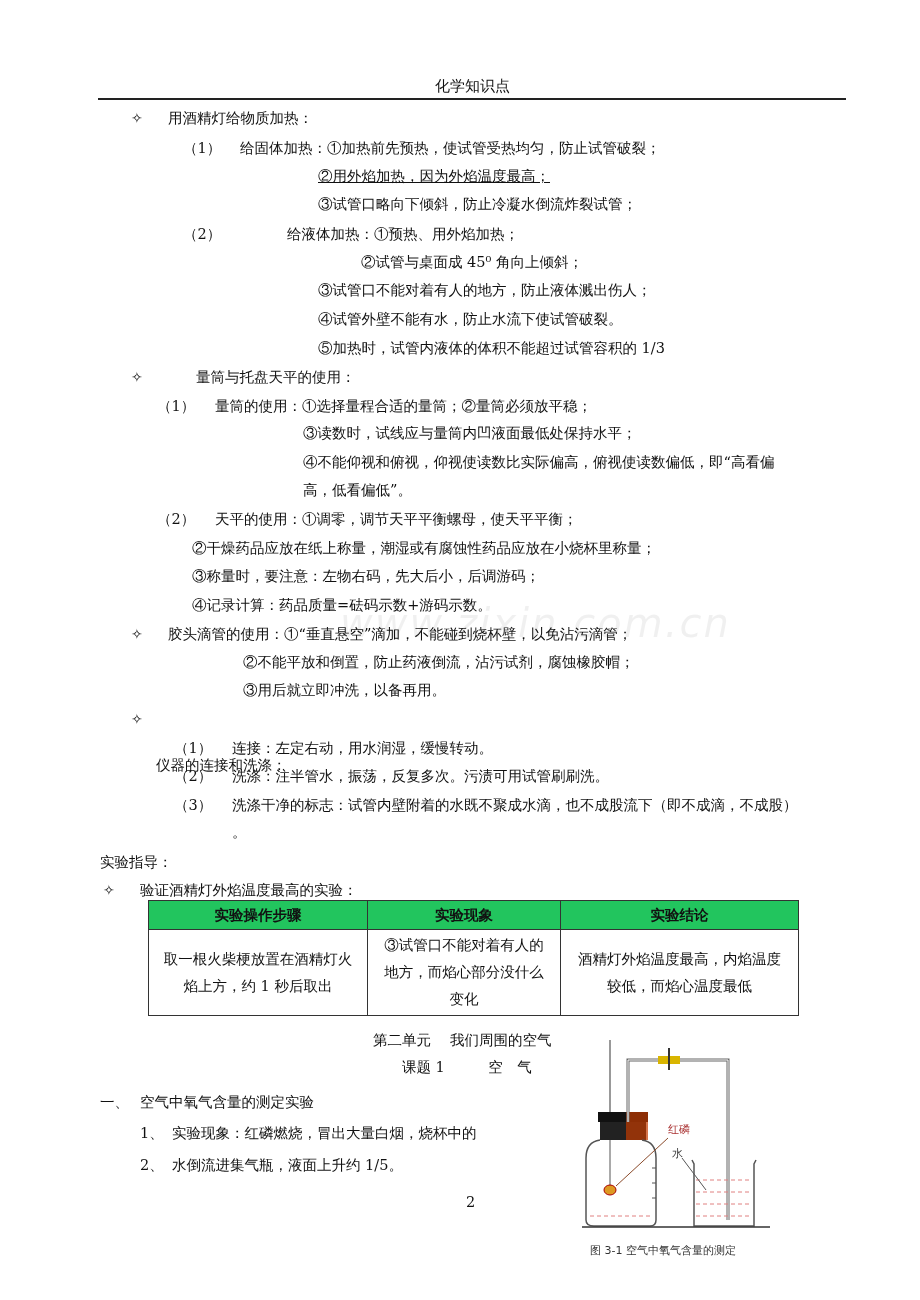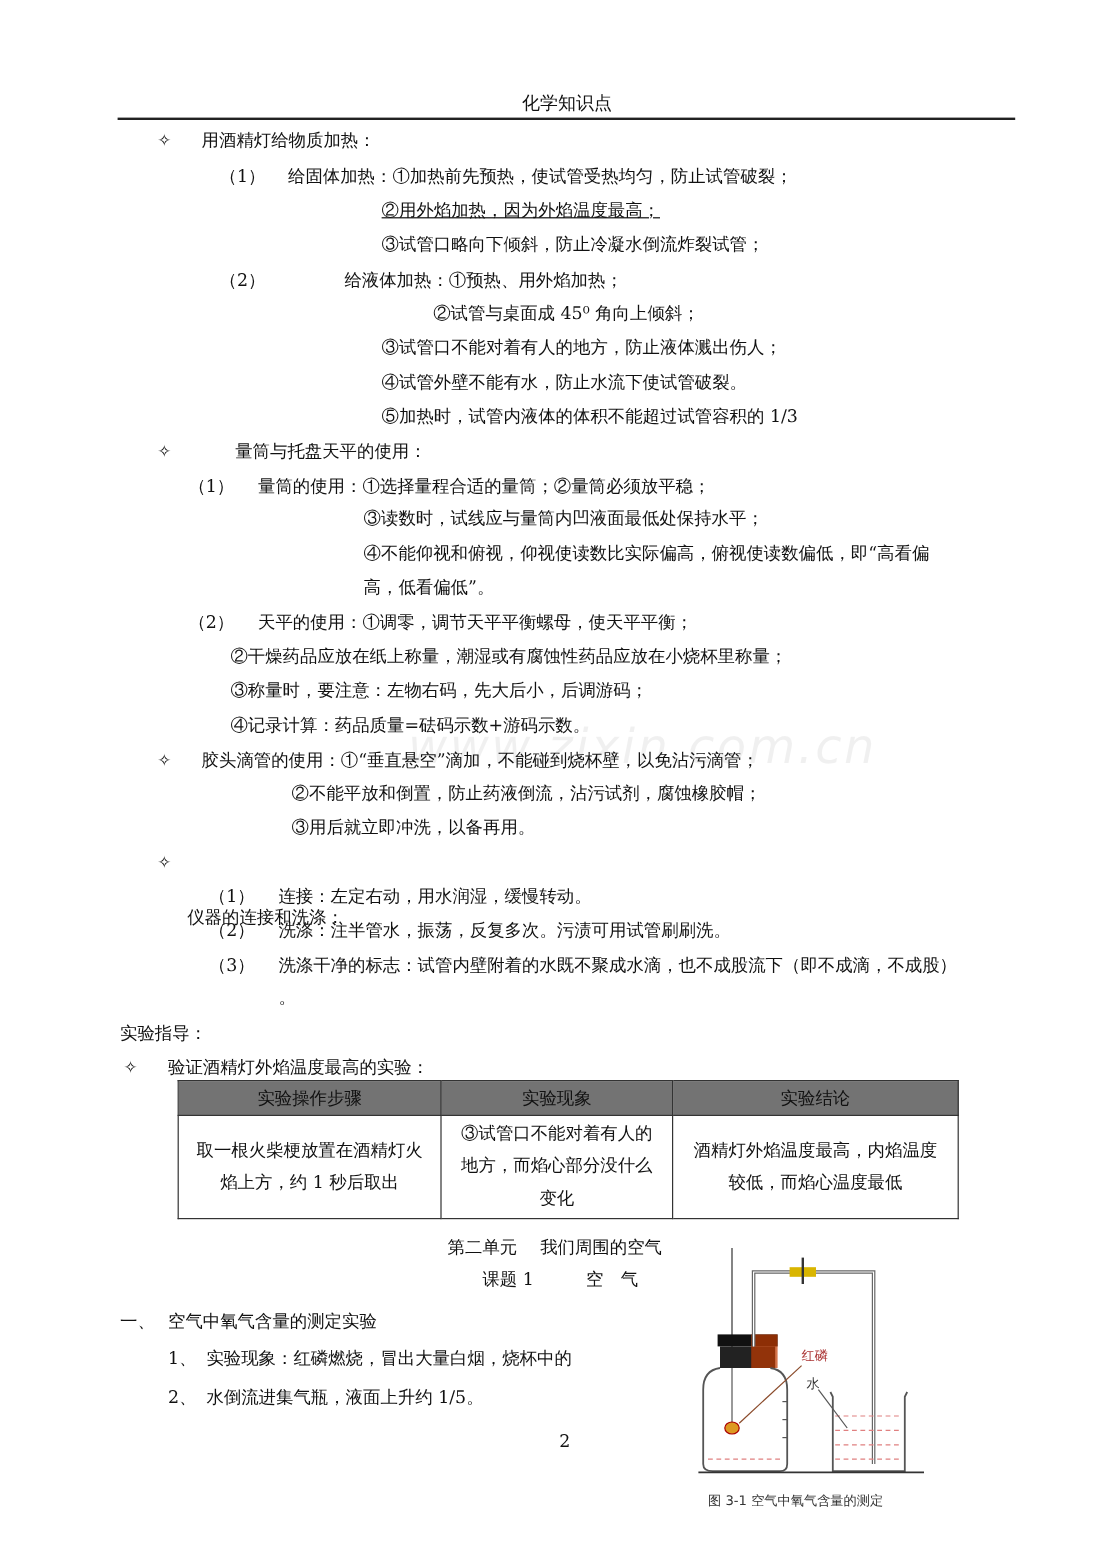--- a/index.html
+++ b/index.html
@@ -10,21 +10,21 @@
     }
     .abs { position: absolute; white-space: nowrap; line-height: 20px; }
     .header-title { left: 0; width: 945px; text-align: center; top: 76px; font-size: 15px; }
     .header-rule { position: absolute; left: 98px; top: 98px; width: 748px; height: 2px; background: #222; }
     .diamond { font-size: 14px; }
     table.exp {
       position: absolute; left: 148px; top: 900px; width: 651px;
       border-collapse: collapse; font-size: 14.5px;
     }
     table.exp th, table.exp td { border: 1px solid #333; text-align: center; }
-    table.exp th { background: #737373; font-weight: normal; height: 28px; padding: 0; }
+    table.exp th { background: #22c55e; font-weight: bold; height: 28px; padding: 0; }
     table.exp td { height: 85px; line-height: 27px; padding: 0 10px; white-space: normal; }
     .figure { position: absolute; left: 580px; top: 1040px; width: 210px; height: 230px; }
     .caption { position: absolute; left: 590px; top: 1243px; font-size: 11px; color: #333; font-family: "DejaVu Sans", sans-serif; }
     .watermark { position: absolute; left: 340px; top: 600px; font-family: "DejaVu Sans", sans-serif; font-size: 40px; color: rgba(0,0,0,0.06); letter-spacing: 2px; font-style: italic; }
   </style>
 </head>
 <body>
 
 <div class="watermark">www.zixin.com.cn</div>
 

